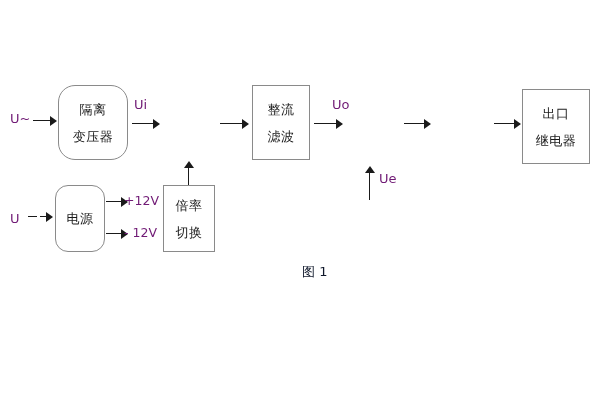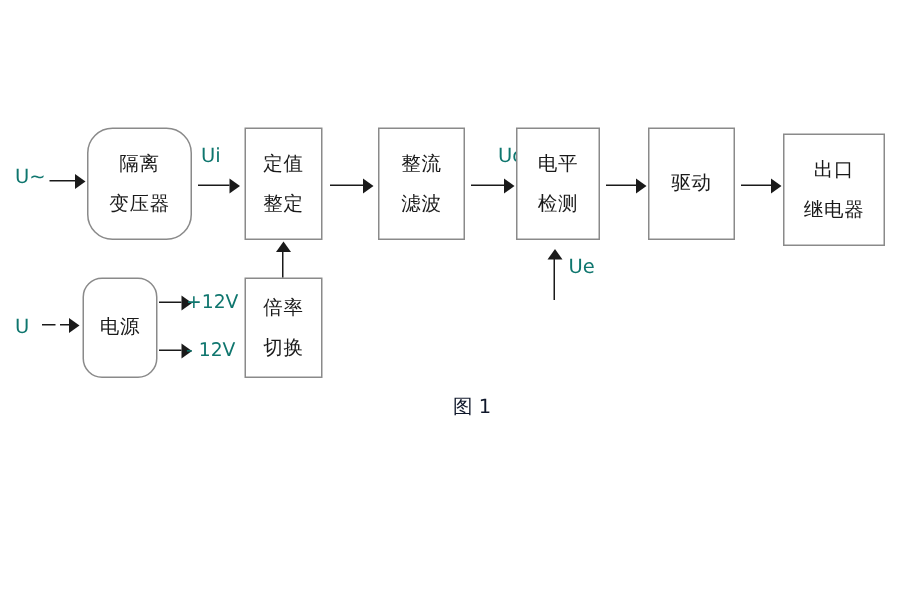--- a/index.html
+++ b/index.html
@@ -38,21 +38,21 @@
     letter-spacing: 0.5px;
   }
   .box .line + .line {
     margin-top: 14px;
   }
   .box.single .line {
     margin-top: 0;
   }
   .lbl {
     position: absolute;
-    color: #0f766e;
+    color: #701a75;
     font-size: 13px;
     white-space: nowrap;
     line-height: 1;
   }
   .lbl-sm {
     font-size: 12.5px;
   }
   .caption {
     position: absolute;
     color: #0f172a;
@@ -126,54 +126,43 @@
     <span class="line">隔离</span>
     <span class="line">变压器</span>
   </div>
 
   <div class="lbl" style="left:134px; top:98px;">Ui</div>
   <div class="arrow-h" style="left:132px; top:119px; width:28px;">
     <div class="shaft" style="width:21px;"></div>
     <div class="head" style="left:21px;"></div>
   </div>
 
-  <div class="box" style="left:163px; top:85px; width:52px; height:75px;">
-    <span class="line">定值</span>
-    <span class="line">整定</span>
-  </div>
 
   <div class="arrow-h" style="left:220px; top:119px; width:30px;">
     <div class="shaft" style="width:22px;"></div>
     <div class="head" style="left:22px;"></div>
   </div>
 
   <div class="box" style="left:252px; top:85px; width:58px; height:75px;text-align:center;">
     <span class="line">整流</span>
     <span class="line">滤波</span>
   </div>
 
   <div class="lbl" style="left:332px; top:98px;">Uo</div>
   <div class="arrow-h" style="left:314px; top:119px; width:29px;">
     <div class="shaft" style="width:22px;"></div>
     <div class="head" style="left:22px;"></div>
   </div>
 
-  <div class="box" style="left:344px; top:85px; width:56px; height:75px;">
-    <span class="line">电平</span>
-    <span class="line">检测</span>
-  </div>
 
   <div class="arrow-h" style="left:404px; top:119px; width:27px;">
     <div class="shaft" style="width:20px;"></div>
     <div class="head" style="left:20px;"></div>
   </div>
 
-  <div class="box single" style="left:432px; top:85px; width:58px; height:75px;">
-    <span class="line">驱动</span>
-  </div>
 
   <div class="arrow-h" style="left:494px; top:119px; width:27px;">
     <div class="shaft" style="width:20px;"></div>
     <div class="head" style="left:20px;"></div>
   </div>
 
   <div class="box" style="left:522px; top:89px; width:68px; height:75px;">
     <span class="line">出口</span>
     <span class="line">继电器</span>
   </div>

